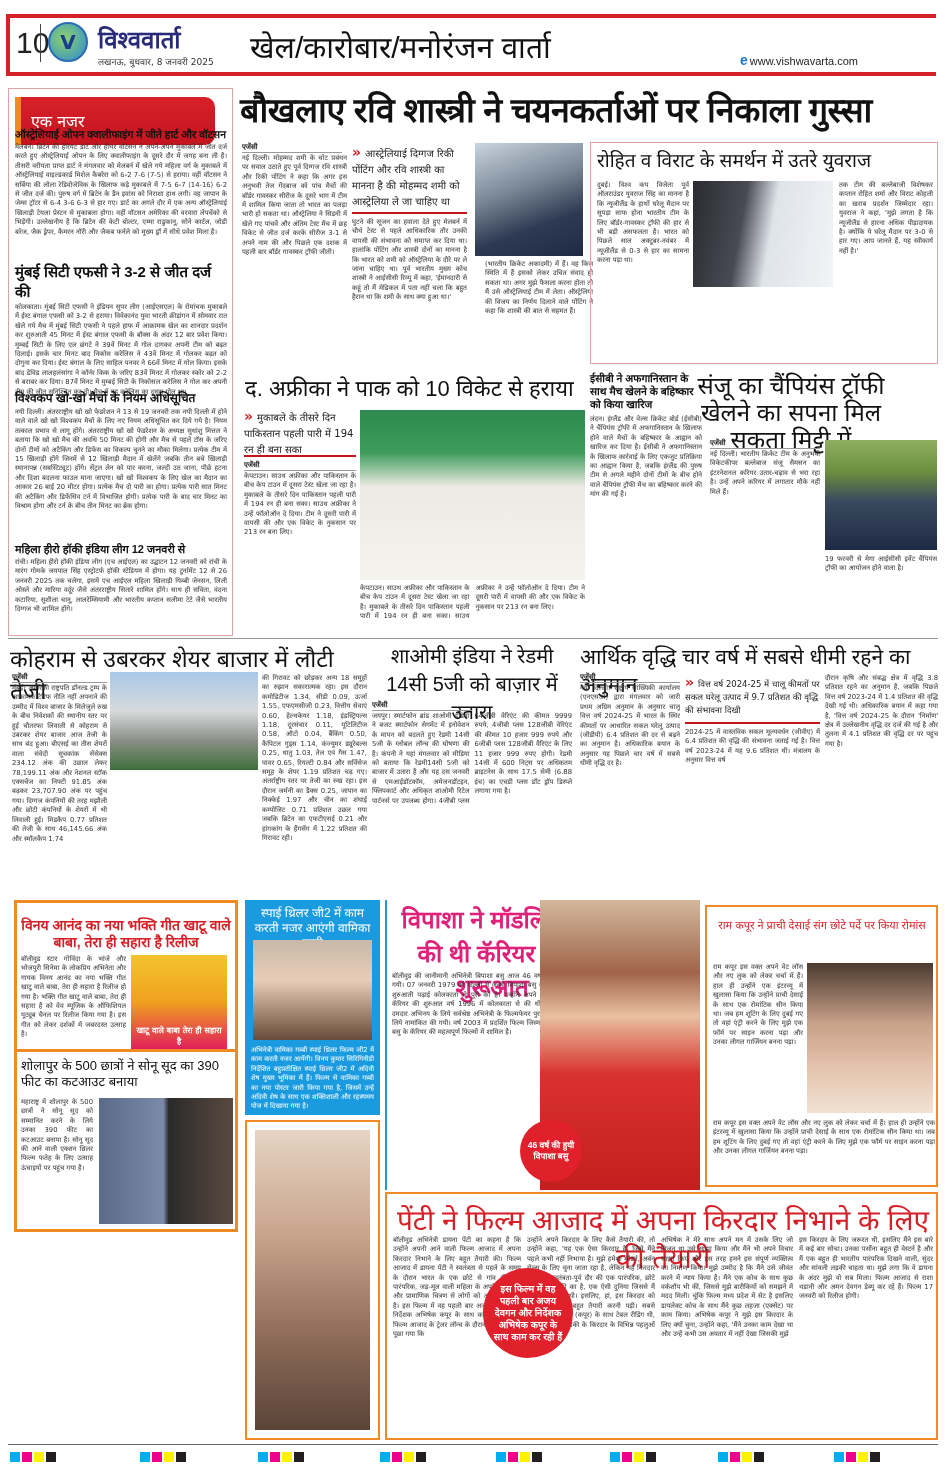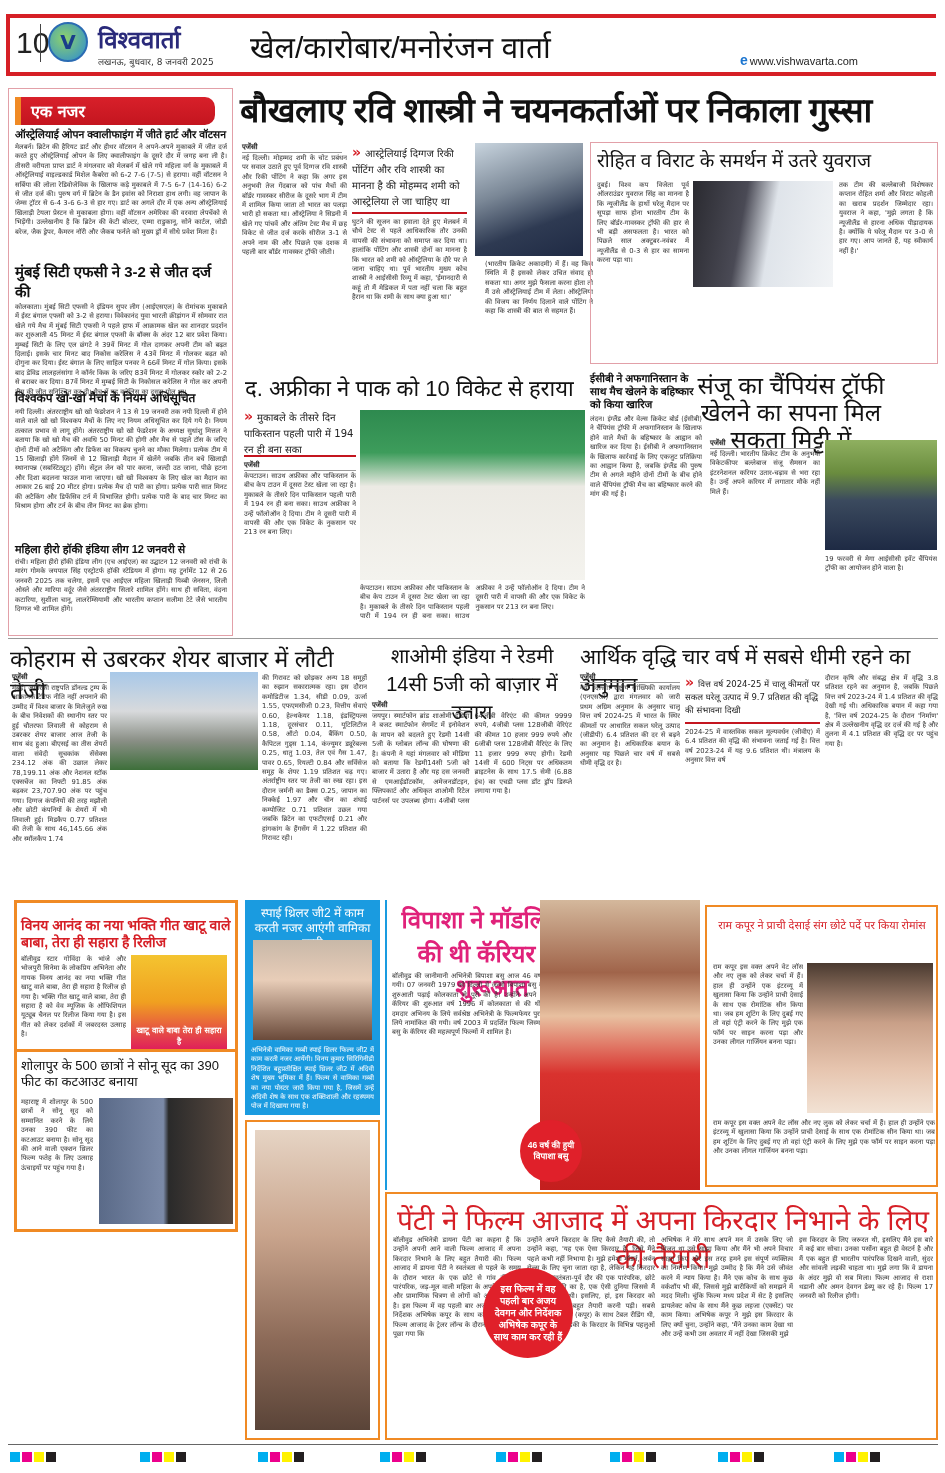--- a/index.html
+++ b/index.html
@@ -11,21 +11,21 @@
 .logo{left:48px;top:22px;width:40px;height:40px;border-radius:50%;background:radial-gradient(circle at 40% 40%,#8fd36b,#2a8ad4);border:2px solid #2b6cb3;display:flex;align-items:center;justify-content:center;color:#1a3e8a;font-weight:bold;font-size:20px}
 .brand{left:98px;top:22px;font-size:24px;font-weight:bold;color:#2a2a7a}
 .dateline{left:98px;top:55px;font-size:9px;color:#333}
 .section-title{left:250px;top:26px;font-size:30px;color:#111;font-family:"Liberation Sans",sans-serif}
 .site{left:740px;top:52px;font-size:11px;color:#222;font-family:"Liberation Sans",sans-serif}
 .site .ie{color:#1b75d0;font-weight:bold;font-size:14px;margin-right:2px}
 .box{border:1.5px solid #e2a0a8}
 .orangebox{border:3px solid #f08a24}
 .col-text{font-size:6.8px;line-height:9.4px;color:#333;text-align:justify;overflow:hidden}
 .h-small{font-weight:bold;color:#111;font-family:"Liberation Sans",sans-serif}
-.tag{background:linear-gradient(#d8202a,#c4151f);color:#fff;font-weight:bold;font-size:16px;padding:3px 10px;border-radius:0 10px 10px 0;border-left:6px solid #f08a24}
+.tag{background:linear-gradient(#d8202a,#c4151f);color:#fff;font-weight:normal;font-size:16px;padding:13px 10px;border-radius:0 10px 10px 0;border-left:6px solid #f08a24}
 .rule{height:1px;background:#999}
 .redrule{height:2px;background:#c4151f}
 .photo{background:#889}
 .quote{font-size:10px;line-height:16px;color:#222}
 .quote .chev{color:#d61f26;font-weight:bold;font-size:14px;margin-right:4px}
 .agency{font-size:7px;font-weight:bold;color:#222;border-bottom:1px solid #999;padding-bottom:1px}
 .cmyk{top:1452px;height:10px;display:flex;gap:2px}
 .cmyk span{width:10px;height:10px;display:block}
 .redcircle{border-radius:50%;background:#e0202a;color:#fff;text-align:center;font-weight:bold;display:flex;align-items:center;justify-content:center;font-family:"Liberation Sans",sans-serif}
 .mag{color:#e0217a;font-weight:bold;font-family:"Liberation Sans",sans-serif}
@@ -124,21 +124,21 @@
 <div class="abs" style="left:580px;top:672px;width:100px">
     <div class="agency">एजेंसी</div>
   </div>
 <div class="abs col-text" style="left:580px;top:684px;width:100px;height:196px">नयी दिल्ली। राष्ट्रीय सांख्यिकी कार्यालय (एनएसओ) द्वारा मंगलवार को जारी प्रथम अग्रिम अनुमान के अनुसार चालू वित्त वर्ष 2024-25 में भारत के स्थिर कीमतों पर आधारित सकल घरेलू उत्पाद (जीडीपी) 6.4 प्रतिशत की दर से बढ़ने का अनुमान है। अधिकारिक बयान के अनुसार यह पिछले चार वर्ष में सबसे धीमी वृद्धि दर है।</div>
 <div class="abs quote" style="left:685px;top:676px;width:135px;font-size:8.5px;line-height:13px"><span class="chev">»</span><span>वित्त वर्ष 2024-25 में चालू कीमतों पर सकल घरेलू उत्पाद में 9.7 प्रतिशत की वृद्धि की संभावना दिखी</span></div>
 <div class="abs redrule" style="left:685px;top:722px;width:135px"></div>
 <div class="abs col-text" style="left:685px;top:728px;width:135px;height:152px">2024-25 में वास्तविक सकल मूल्यवर्धन (जीवीए) में 6.4 प्रतिशत की वृद्धि की संभावना जताई गई है। वित्त वर्ष 2023-24 में यह 9.6 प्रतिशत थी। मंत्रालय के अनुसार वित्त वर्ष</div>
 <div class="abs col-text" style="left:825px;top:674px;width:113px;height:206px">दौरान कृषि और संबद्ध क्षेत्र में वृद्धि 3.8 प्रतिशत रहने का अनुमान है, जबकि पिछले वित्त वर्ष 2023-24 में 1.4 प्रतिशत की वृद्धि देखी गई थी। अधिकारिक बयान में कहा गया है, 'वित्त वर्ष 2024-25 के दौरान 'निर्माण' क्षेत्र में उल्लेखनीय वृद्धि दर दर्ज की गई है और तुलना में 4.1 प्रतिशत की वृद्धि दर पर पहुंच गया है।</div>
 
 <div class="abs orangebox" style="left:14px;top:900px;width:224px;height:152px">
-  <div class="redh" style="position:absolute;left:4px;top:14px;width:210px;font-size:14px;line-height:17px">विनय आनंद का नया भक्ति गीत खाटू वाले बाबा, तेरा ही सहारा है रिलीज</div>
+  <div class="redh" style="position:absolute;left:4px;top:14px;width:210px;font-size:14px;text-align:center;line-height:17px">विनय आनंद का नया भक्ति गीत खाटू वाले बाबा, तेरा ही सहारा है रिलीज</div>
   <div class="col-text" style="position:absolute;left:4px;top:52px;width:105px;height:94px">बॉलीवुड स्टार गोविंदा के भांजे और भोजपुरी सिनेमा के लोकप्रिय अभिनेता और गायक विनय आनंद का नया भक्ति गीत खाटू वाले बाबा, तेरा ही सहारा है रिलीज हो गया है। भक्ति गीत खाटू वाले बाबा, तेरा ही सहारा है को वेव म्यूजिक के ऑफिशियल यूट्यूब चैनल पर रिलीज किया गया है। इस गीत को लेकर दर्शकों में जबरदस्त उत्साह है।</div>
   <div style="position:absolute;left:114px;top:52px;width:96px;height:94px;background:linear-gradient(180deg,#f4c430 0%,#f0a020 50%,#e0205a 100%);display:flex;align-items:flex-end;justify-content:center;color:#fff;font-size:8px;font-weight:bold;text-align:center;padding:3px">
       <span>खाटू वाले बाबा तेरा ही सहारा है</span>
     </div>
 </div>
 
 <div class="abs orangebox" style="left:14px;top:1052px;width:224px;height:180px;border-top:none">
   <div class="h-small" style="position:absolute;left:4px;top:6px;width:214px;font-size:13px;font-weight:normal;line-height:16px">शोलापुर के 500 छात्रों ने सोनू सूद का 390 फीट का कटआउट बनाया</div>
   <div class="col-text" style="position:absolute;left:4px;top:46px;width:72px;height:126px">महाराष्ट्र में शोलापुर के 500 छात्रों ने सोनू सूद को सम्मानित करने के लिये उनका 390 फीट का कटआउट बनाया है। सोनू सूद की आने वाली एक्शन थ्रिलर फिल्म फतेह के लिए उत्साह ऊंचाइयों पर पहुंच गया है।</div>
   <div style="position:absolute;left:82px;top:46px;width:134px;height:126px;background:linear-gradient(90deg,#5a6a88 0%,#7b8aa8 48%,#2a2a2a 52%,#5a4a40 100%)"></div>

